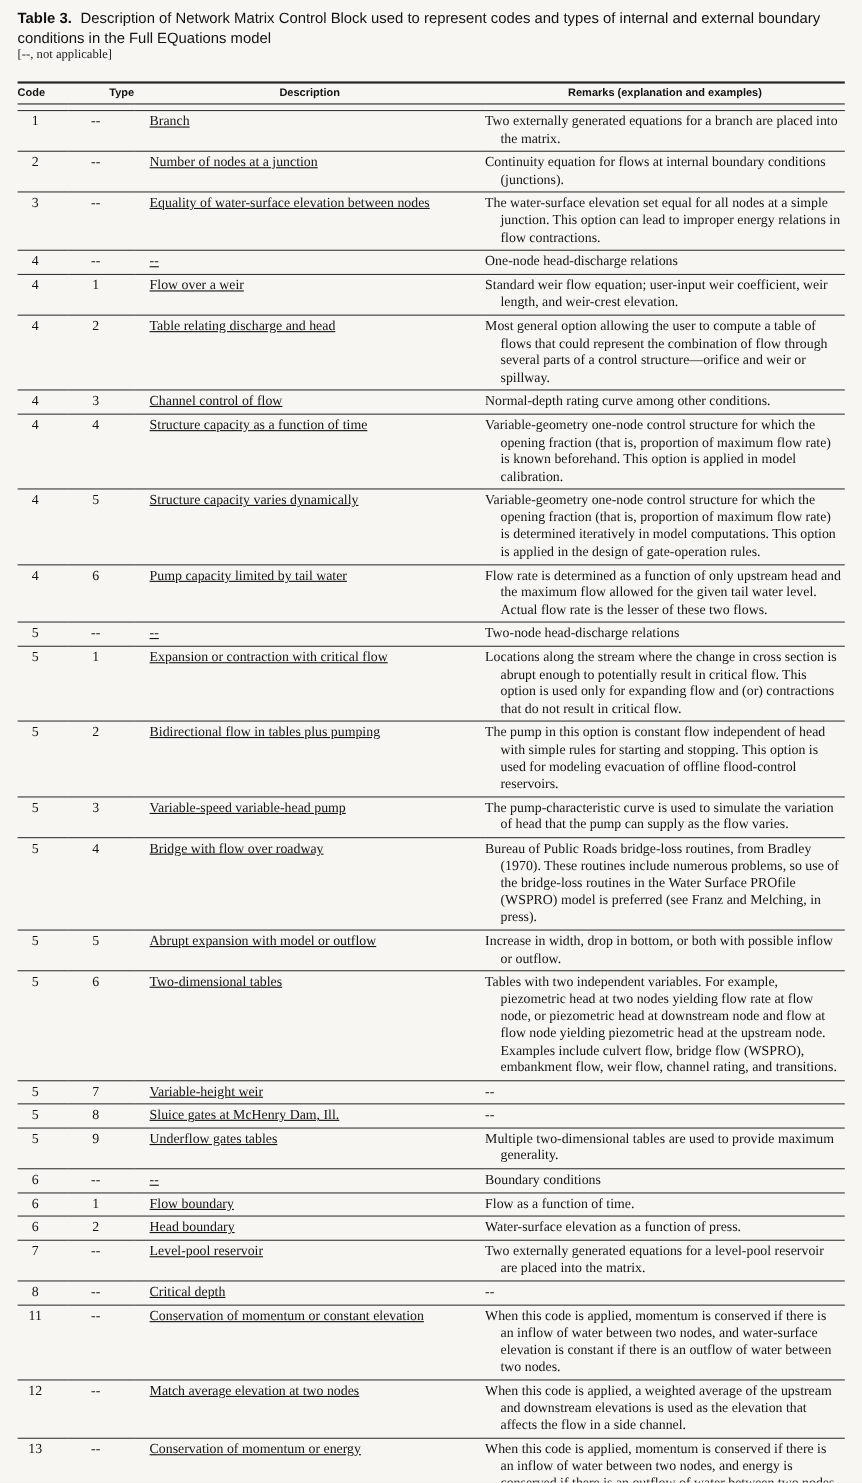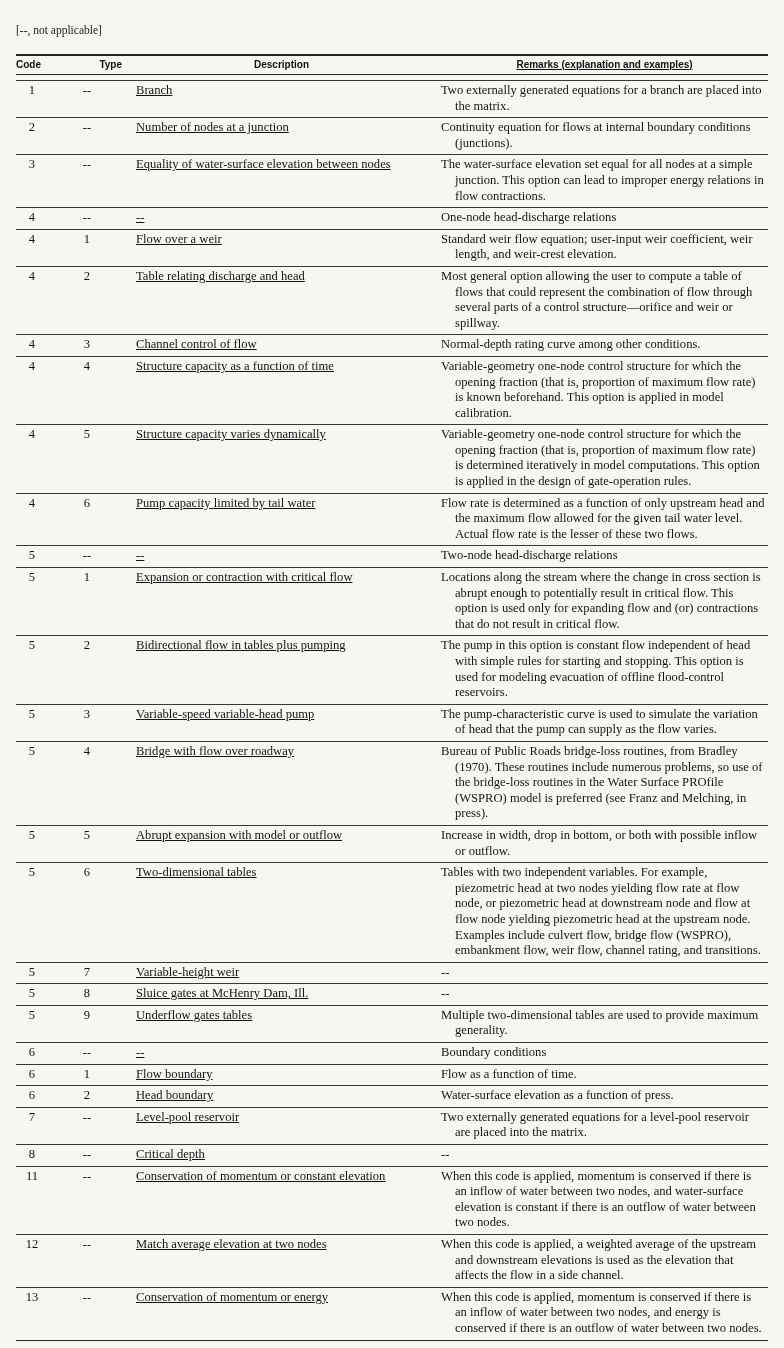--- a/index.html
+++ b/index.html
@@ -22,21 +22,21 @@
     font-size: 13.5px;
     line-height: 18px;
     max-width: 748px;
     color: #111;
   }
   .caption .cap-label {
     font-weight: bold;
     padding-right: 8px;
   }
   .note {
-    margin-top: 16px;
+    margin-top: 0;
     font-size: 11.5px;
     color: #1c1c1c;
   }
   table.data-table {
     margin-top: 18px;
     width: 752px;
     border-collapse: separate;
     border-spacing: 0;
     border-top: 2px solid #262626;
     border-bottom: 1.5px solid #262626;
@@ -47,21 +47,21 @@
     font-weight: bold;
     font-size: 10px;
     padding: 3px 0 4px 0;
     border-bottom: 1.2px solid #262626;
     vertical-align: middle;
     color: #111;
   }
   th.h-code  { text-align: left; }
   th.h-type  { text-align: right; }
   th.h-desc  { text-align: center; }
-  th.h-rem   { text-align: center; text-decoration: underline; }
+  th.h-rem   { text-align: center; }
   tbody td {
     border-top: 1px solid #383838;
     vertical-align: top;
     font-size: 12.6px;
     line-height: 15.6px;
     padding: 2px 0 3px 0;
     color: #141414;
   }
   tbody tr.spacer td {
     border-top: none;
@@ -73,20 +73,23 @@
   td.cell-code { text-align: center; padding-right: 14px; }
   td.cell-type { text-align: center; padding-right: 10px; }
   td.cell-description { padding-left: 14px; padding-right: 8px; text-decoration: underline; }
   td.cell-remarks { padding-left: 14px; text-indent: -14px; padding-right: 2px; }
 </style>
 </head>
 <body>
 
 <div class="page">
 
+  <div class="caption">
+    <span class="cap-label">Table 3.</span><span>Description of Network Matrix Control Block used to represent codes and types of internal and external boundary conditions in the Full EQuations model</span>
+  </div>
 
   <div class="note">[--, not applicable]</div>
 
   <table class="data-table">
     <colgroup>
       <col style="width:46px">
       <col style="width:60px">
       <col style="width:319px">
       <col style="width:327px">
     </colgroup>

